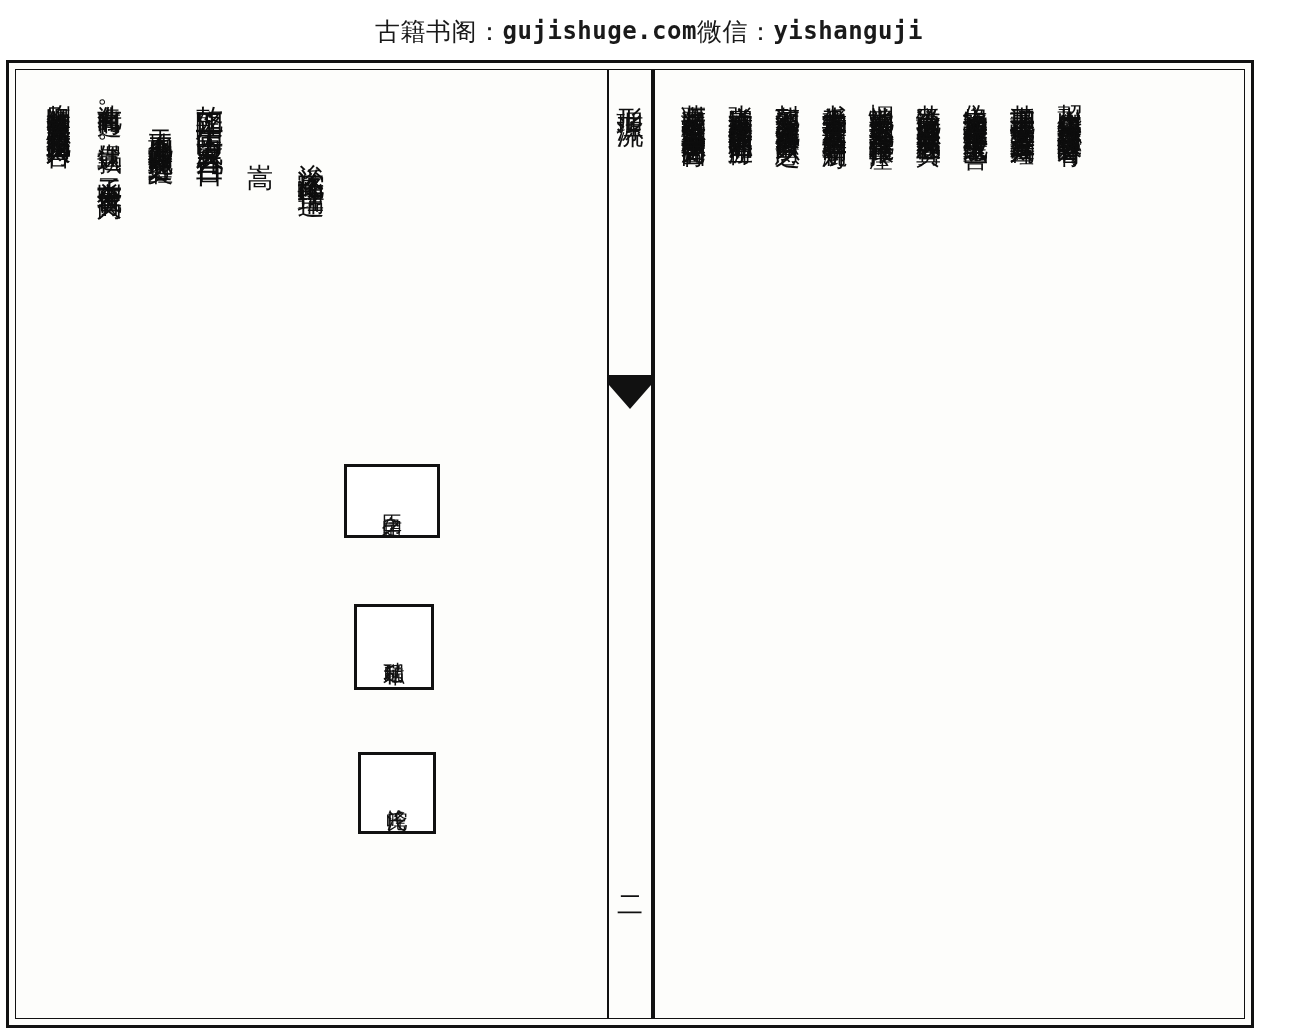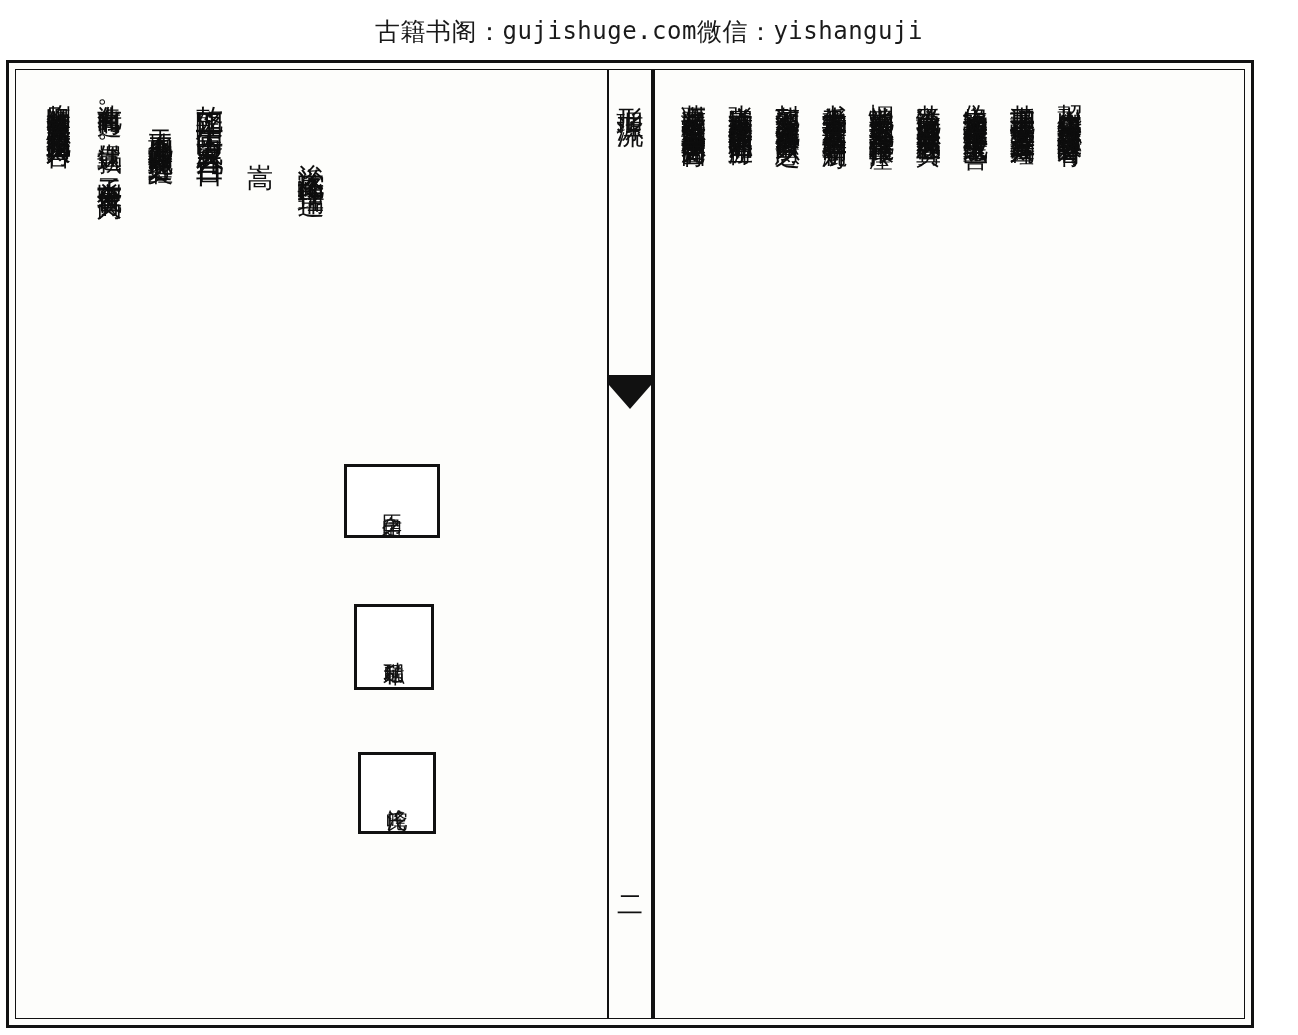--- a/index.html
+++ b/index.html
@@ -29,20 +29,21 @@
     font-size: 25px;
     letter-spacing: 0.5px;
     white-space: nowrap;
   }
   .watermark .wm-cn {
     font-family: "DejaVu Sans", sans-serif;
   }
   .watermark .wm-mono {
     font-family: "DejaVu Sans Mono", monospace;
     font-size: 24px;
+    font-weight: bold;
   }
 
   
   .page-frame {
     position: absolute;
     top: 60px;
     left: 6px;
     width: 1248px;
     height: 968px;
     border: 3px solid #111;

